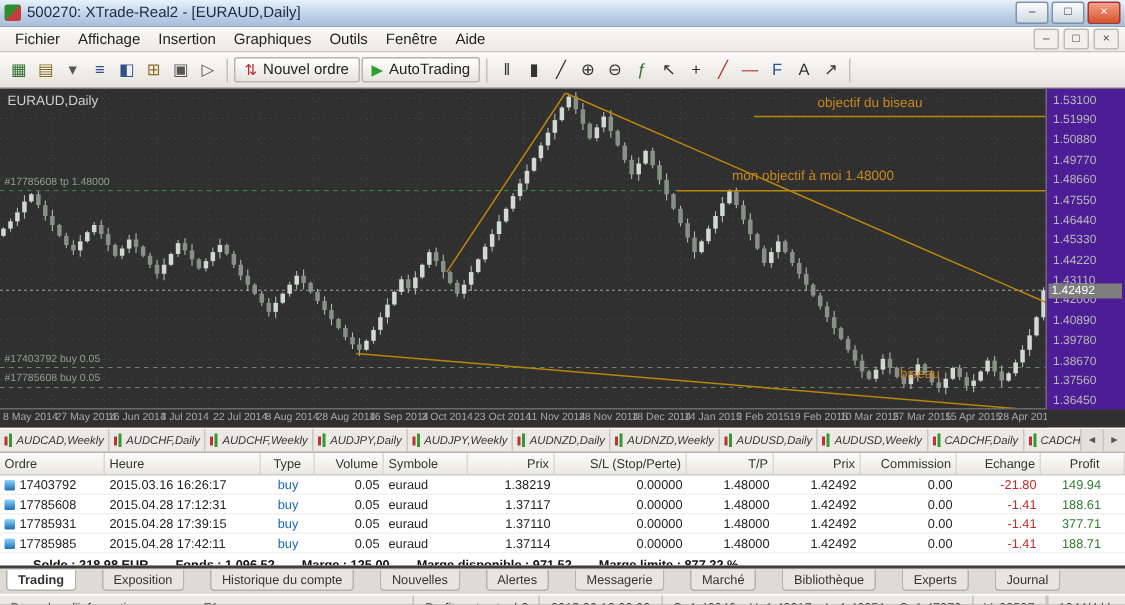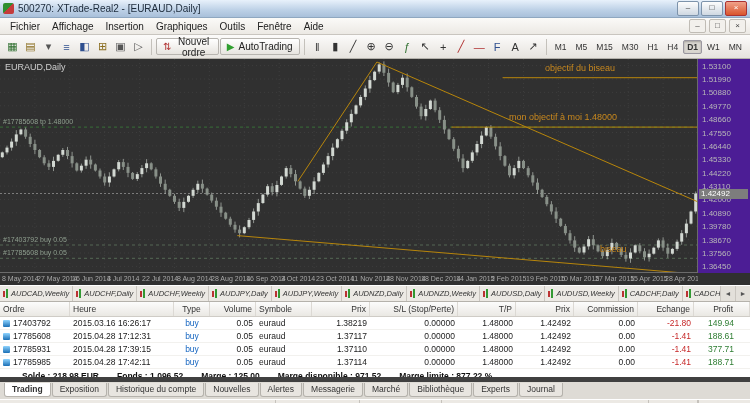--- a/index.html
+++ b/index.html
@@ -68,21 +68,21 @@
   .c6{width:88px;justify-content:flex-end;}.c7{width:58px;justify-content:flex-end;}.c8{width:58px;justify-content:flex-end;}
   .c9{width:64px;justify-content:flex-end;}.c10{width:56px;justify-content:flex-end;}
   .c11{flex:1;justify-content:flex-end;padding-right:16px;}
   .hc.c2{color:#333;}
   .oc.c10{color:#c62828;}
   .oc.c11{color:#2e7d32;}
   .oicon{width:7px;height:7px;border-radius:1px;background:linear-gradient(#8fd4ff,#1b6fb5);display:inline-block;margin-right:3px;flex:0 0 7px;}
   .obal{height:13px;flex:0 0 13px;display:flex;align-items:center;font-size:8.5px;font-weight:bold;color:#111;padding-left:22px;gap:18px;background:#fff;}
 
   
-  .btabs{height:16px;flex:0 0 16px;display:flex;align-items:flex-start;gap:1px;background:#dedbd5;padding:1px 4px 0 4px;border-top:5px solid #404040;}
+  .btabs{height:16px;flex:0 0 16px;display:flex;align-items:flex-start;gap:17px;background:#dedbd5;padding:1px 4px 0 4px;border-top:2px solid #404040;}
   .btab{font-size:8.5px;color:#333;padding:1px 7px 2px 7px;border:1px solid #b5b2ac;border-top:none;border-radius:0 0 3px 3px;background:#e8e5e0;}
   .btab.active{background:#fff;font-weight:bold;}
 
   
   .status{height:15px;flex:0 0 15px;display:flex;align-items:stretch;background:#ece9e4;border-top:1px solid #fff;font-size:8.5px;color:#333;}
   .seg{display:flex;align-items:center;padding:0 7px;border-right:1px solid #c6c2bc;white-space:nowrap;}
   .seg.help{flex:1;}
   .seg.ohlc{gap:9px;}
   .seg.kb{margin-left:auto;border-left:1px solid #c6c2bc;border-right:none;}
 </style>
@@ -140,31 +140,20 @@
         <span class="tbi" style="color: rgb(47, 111, 47);">ƒ</span>
         <span class="tbi" style="color: rgb(51, 51, 51);">↖</span>
         <span class="tbi" style="color: rgb(51, 51, 51);">+</span>
         <span class="tbi" style="color: rgb(176, 48, 48);">╱</span>
         <span class="tbi" style="color: rgb(176, 48, 48);">—</span>
         <span class="tbi" style="color: rgb(47, 79, 143);">F</span>
         <span class="tbi" style="color: rgb(51, 51, 51);">A</span>
         <span class="tbi" style="color: rgb(51, 51, 51);">↗</span>
       </span>
     <span class="vsep"></span>
-    <span id="tb-tf" class="tbgroup">
-        <span class="tf">M1</span>
-        <span class="tf">M5</span>
-        <span class="tf">M15</span>
-        <span class="tf">M30</span>
-        <span class="tf">H1</span>
-        <span class="tf">H4</span>
-        <span class="tf active">D1</span>
-        <span class="tf">W1</span>
-        <span class="tf">MN</span>
-      </span>
   </div>
 
   <div class="chart">
     <div class="plot" id="plot">
       <svg id="csvg" viewBox="0 0 698 214" preserveAspectRatio="none">
           <line x1="0" x2="698" y1="6.6" y2="6.6" stroke="#474747" stroke-width="0.6" stroke-dasharray="1,3"></line>
           <line x1="0" x2="698" y1="20.0" y2="20.0" stroke="#474747" stroke-width="0.6" stroke-dasharray="1,3"></line>
           <line x1="0" x2="698" y1="33.4" y2="33.4" stroke="#474747" stroke-width="0.6" stroke-dasharray="1,3"></line>
           <line x1="0" x2="698" y1="46.8" y2="46.8" stroke="#474747" stroke-width="0.6" stroke-dasharray="1,3"></line>
           <line x1="0" x2="698" y1="60.2" y2="60.2" stroke="#474747" stroke-width="0.6" stroke-dasharray="1,3"></line>
@@ -503,21 +492,21 @@
           <line x1="695.7" x2="695.7" y1="132.5" y2="154.6" stroke="#b8beb8" stroke-width="0.7"></line>
           <rect x="694.2" y="134.5" width="3" height="18.0" fill="#d2d8d2"></rect>
           <line x1="297.8" y1="122.4" x2="376.9" y2="3.0" stroke="#b8860b" stroke-width="1"></line>
           <line x1="376.9" y1="3.0" x2="698.0" y2="142.9" stroke="#b8860b" stroke-width="1"></line>
           <line x1="237.3" y1="176.6" x2="698.0" y2="215.2" stroke="#b8860b" stroke-width="1"></line>
           <line x1="451.4" y1="68.1" x2="698.0" y2="68.1" stroke="#b8860b" stroke-width="1"></line>
           <line x1="502.6" y1="18.7" x2="698.0" y2="18.7" stroke="#b8860b" stroke-width="1"></line>
         </svg>
       <div class="sym">EURAUD,Daily</div>
       <div class="ann" style="left:545px;top:4px">objectif du biseau</div>
-      <div class="ann" style="left:509px;top:53px">mon objectif à moi 1.48000</div>
+      <div class="ann" style="left:488px;top:53px">mon objectif à moi 1.48000</div>
       <div class="ann" style="left:600px;top:185px">biseau</div>
       <div id="olabels">
           <div class="oll" style="top:59px">#17785608 tp 1.48000</div>
           <div class="oll" style="top:177px">#17403792 buy 0.05</div>
           <div class="oll" style="top:190px">#17785608 buy 0.05</div>
         </div>
     </div>
     <div class="paxis" id="paxis">
         <div class="ptick" style="top:3px">1.53100</div>
         <div class="ptick" style="top:16px">1.51990</div>

